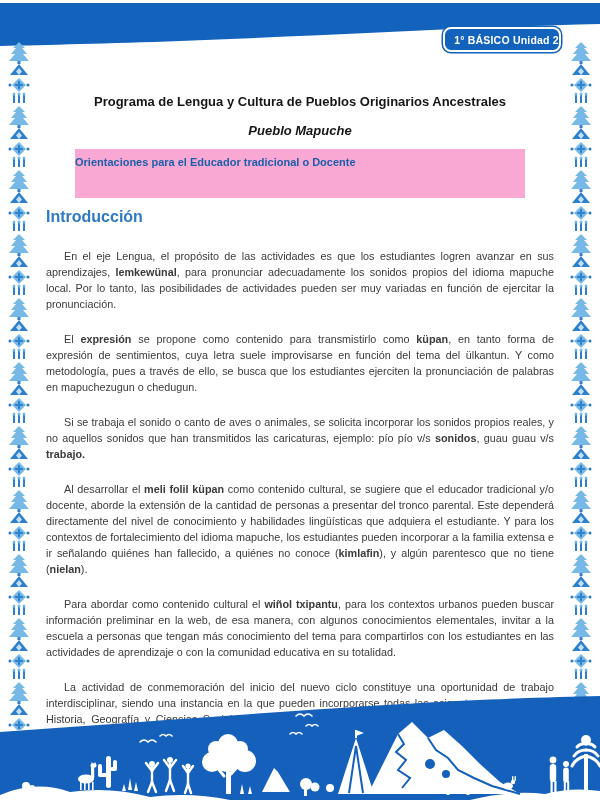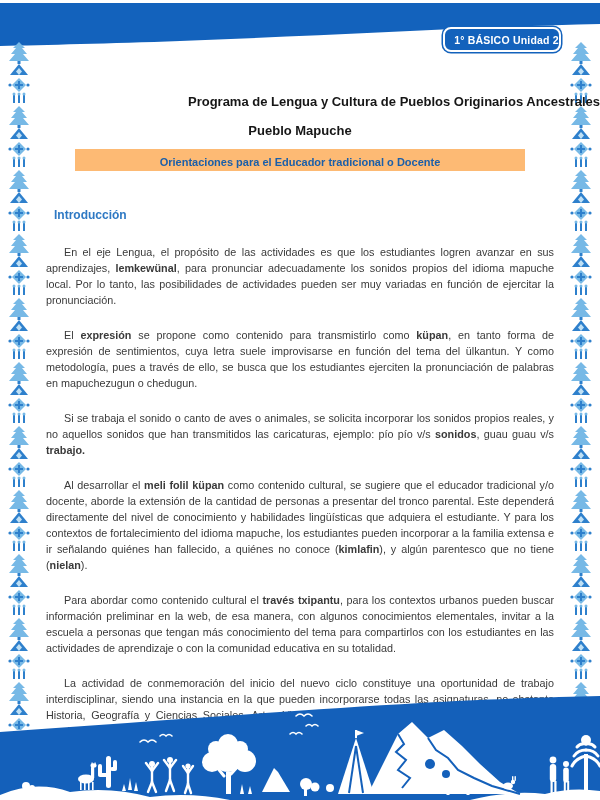--- a/index.html
+++ b/index.html
@@ -19,37 +19,37 @@
     color:#ffffff;font-size:10.5px;font-weight:bold;letter-spacing:.2px;
     box-sizing:border-box;
     padding-left:9px;
   }
   
   .strip{position:absolute;top:42px;width:22px;height:688px;}
   .strip.left{left:8px;}
   .strip.right{left:570px;}
   
   .title{
-    position:absolute;top:94px;left:0;width:600px;text-align:right;
+    position:absolute;top:94px;left:0;width:600px;text-align:center;
     font-size:13px;font-weight:bold;color:#161616;
   }
   .subtitle{
     position:absolute;top:123px;left:0;width:600px;text-align:center;
-    font-size:13px;font-weight:bold;color:#161616;
+    font-size:13px;font-weight:bold;color:#161616;font-style:italic;
   }
   
   .banner{
-    position:absolute;top:149px;left:75px;width:450px;height:22px;
-    background:#fdba74;box-sizing:border-box;padding-top:7px;
-    text-align:center;font-size:11px;font-weight:bold;color:#1B5FA9;
+    position:absolute;top:149px;left:75px;width:450px;height:49px;
+    background:#f9a8d4;box-sizing:border-box;padding-top:7px;
+    font-size:11px;font-weight:bold;color:#1B5FA9;
   }
   
   .content{position:absolute;top:208px;left:46px;width:508px;}
   .content h2{
-    margin:0 0 22px 8px;font-size:12px;font-weight:bold;color:#2E79C4;
+    margin:0 0 22px 0;font-size:16px;font-weight:bold;color:#2E79C4;
   }
   .content p{
     margin:0 0 19px 0;font-size:10.8px;line-height:16px;color:#3a3a3a;
     text-align:justify;text-indent:18px;
   }
   
   .footer{position:absolute;left:0;bottom:0;width:600px;height:106px;}
 </style>
 </head>
 <body>
@@ -117,21 +117,21 @@
   <div class="banner">
     <span>Orientaciones para el Educador tradicional o Docente</span>
   </div>
 
   <div class="content">
     <h2>Introducción</h2>
     <p>En el eje Lengua, el propósito de las actividades es que los estudiantes logren avanzar en sus aprendizajes, <b>lemkewünal</b>, para pronunciar adecuadamente los sonidos propios del idioma mapuche local. Por lo tanto, las posibilidades de actividades pueden ser muy variadas en función de ejercitar la pronunciación.</p>
     <p>El <b>expresión</b> se propone como contenido para transmistirlo como <b>küpan</b>, en tanto forma de expresión de sentimientos, cuya letra suele improvisarse en función del tema del ülkantun. Y como metodología, pues a través de ello, se busca que los estudiantes ejerciten la pronunciación de palabras en mapuchezugun o chedugun.</p>
     <p>Si se trabaja el sonido o canto de aves o animales, se solicita incorporar los sonidos propios reales, y no aquellos sonidos que han transmitidos las caricaturas, ejemplo: pío pío v/s <b>sonidos</b>, guau guau v/s <b>trabajo.</b></p>
     <p>Al desarrollar el <b>meli folil küpan</b> como contenido cultural, se sugiere que el educador tradicional y/o docente, aborde la extensión de la cantidad de personas a presentar del tronco parental. Este dependerá directamente del nivel de conocimiento y habilidades lingüísticas que adquiera el estudiante. Y para los contextos de fortalecimiento del idioma mapuche, los estudiantes pueden incorporar a la familia extensa e ir señalando quiénes han fallecido, a quiénes no conoce (<b>kimlafin</b>), y algún parentesco que no tiene (<b>nielan</b>).</p>
-    <p>Para abordar como contenido cultural el <b>través txipantu</b>, para los contextos urbanos pueden buscar información preliminar en la web, de esa manera, con algunos conocimientos elementales, invitar a la escuela a personas que tengan más conocimiento del tema para compartirlos con los estudiantes en las actividades de aprendizaje o con la comunidad educativa en su totalidad.</p>
+    <p>Para abordar como contenido cultural el <b>wiñol txipantu</b>, para los contextos urbanos pueden buscar información preliminar en la web, de esa manera, con algunos conocimientos elementales, invitar a la escuela a personas que tengan más conocimiento del tema para compartirlos con los estudiantes en las actividades de aprendizaje o con la comunidad educativa en su totalidad.</p>
     <p>La actividad de conmemoración del inicio del nuevo ciclo constituye una oportunidad de trabajo interdisciplinar, siendo una instancia en la que pueden incorporarse todas las asignaturas, no obstante Historia, Geografía y Ciencias Sociales, Artes Visuales, Educación Física y Tecnología, son las que pueden articular significativamente los objetivos de aprendizaje en un proyecto transversal. El educador tradicional y/o docente de la escuela, puede generar instancias colaborativas con los</p>
   </div>
 
   <svg class="footer" viewBox="0 0 600 106" aria-hidden="true">
 
     <path d="M0,38 C140,28 300,16 420,9 C500,4.5 560,3 600,2 L600,106 L0,106 Z" fill="#1460BA"></path>
 
     <path d="M-10,106 Q30,84 70,98 Q110,92 150,103 Q190,98 230,106 Z" fill="#ffffff"></path>
 
     <path d="M470,106 Q510,96 545,100 Q575,92 605,98 L605,106 Z" fill="#ffffff"></path>

